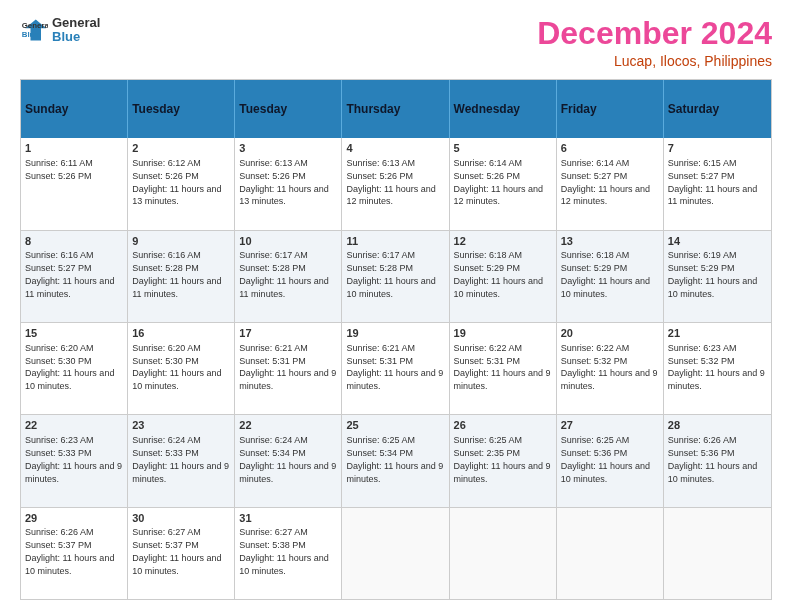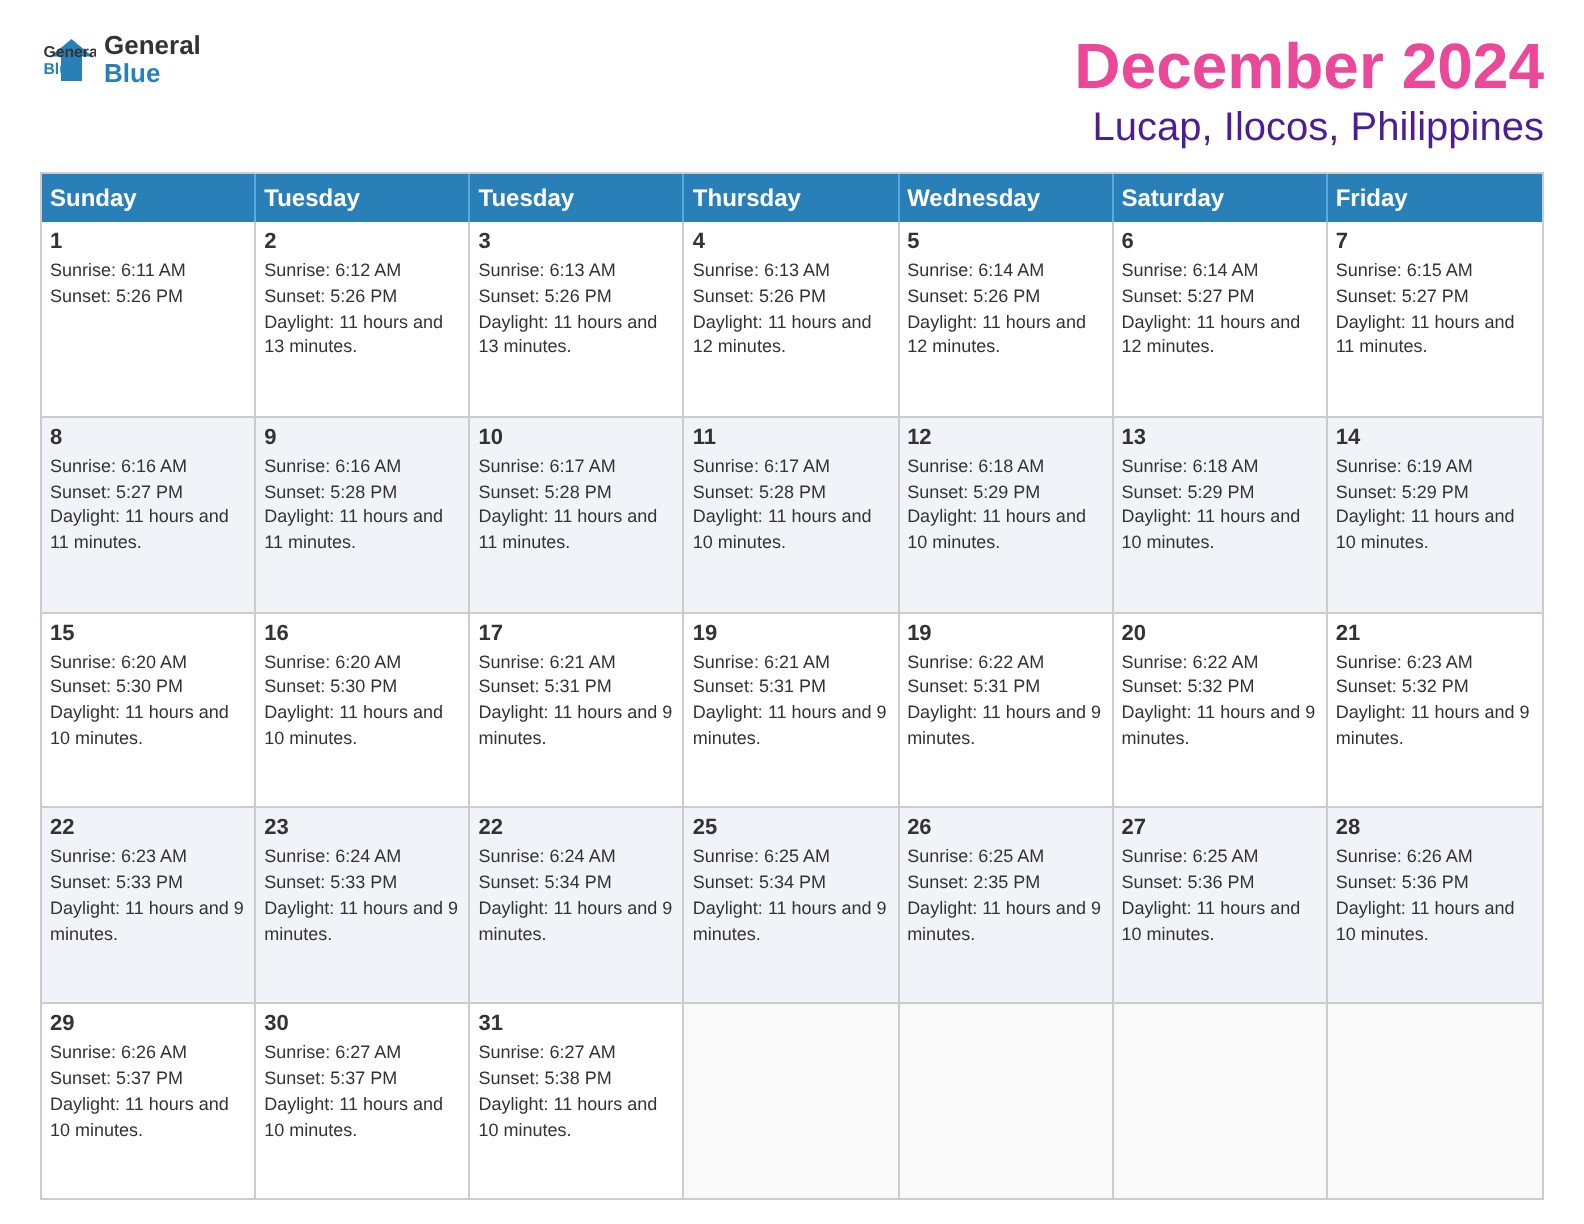--- a/index.html
+++ b/index.html
@@ -35,40 +35,40 @@
     .title-block {
       text-align: right;
     }
     .month-title {
       font-size: 32px;
       font-weight: bold;
       color: #ec4899;
       line-height: 1.1;
     }
     .location-title {
-      font-size: 20px;
-      color: #4c1d95;
+      font-size: 14px;
+      color: #c2410c;
       margin-top: 2px;
     }
     .calendar {
       flex: 1;
       display: flex;
       flex-direction: column;
       border: 1px solid #ccc;
     }
     .cal-header-row {
       display: grid;
       grid-template-columns: repeat(7, 1fr);
       background: #2980b9;
     }
     .cal-header-cell {
-      color: #ffffff;
+      color: #0f172a;
       font-size: 12px;
       font-weight: bold;
-      padding: 5px 4px;
+      padding: 22px 4px;
       text-align: left;
       border-right: 1px solid #5aabdd;
     }
     .cal-header-cell:last-child { border-right: none; }
     .cal-body {
       flex: 1;
       display: flex;
       flex-direction: column;
     }
     .cal-week {
@@ -124,22 +124,22 @@
     </div>
   </div>
 
   <div class="calendar">
     <div class="cal-header-row">
       <div class="cal-header-cell">Sunday</div>
       <div class="cal-header-cell">Tuesday</div>
       <div class="cal-header-cell">Tuesday</div>
       <div class="cal-header-cell">Thursday</div>
       <div class="cal-header-cell">Wednesday</div>
+      <div class="cal-header-cell">Friday</div>
       <div class="cal-header-cell">Saturday</div>
-      <div class="cal-header-cell">Friday</div>
     </div>
     <div class="cal-body">
 
       <div class="cal-week">
         <div class="cal-cell">
           <span class="day-num">1</span>
           <span class="cell-text">Sunrise: 6:11 AM</span><br>
           <span class="cell-text">Sunset: 5:26 PM</span><br>
         </div>
         <div class="cal-cell">

